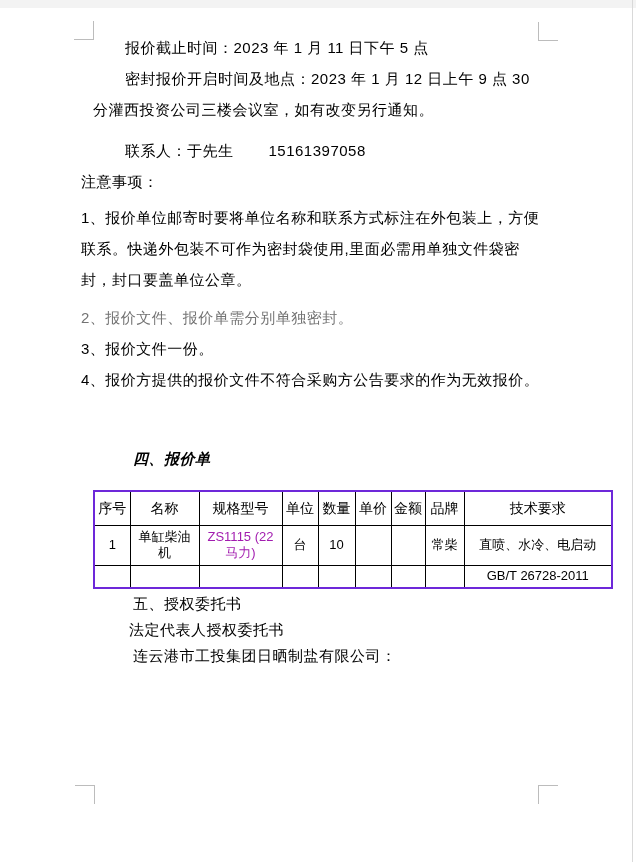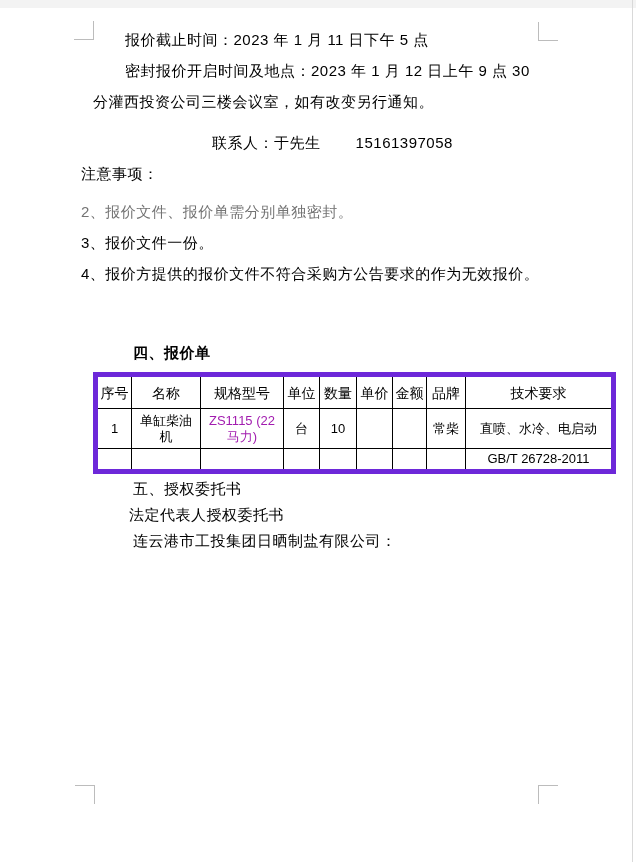--- a/index.html
+++ b/index.html
@@ -9,38 +9,38 @@
   }
   .top-strip{position:absolute;left:0;top:0;width:636px;height:8px;background:#f3f3f3;}
   .right-edge{position:absolute;left:632px;top:0;width:1px;height:862px;background:#d9d9d9;}
   
   .crop{position:absolute;width:19px;height:18px;}
   .crop-tl{left:74px;top:21px;border-right:1px solid #bcbcbc;border-bottom:1px solid #bcbcbc;}
   .crop-tr{left:538px;top:22px;border-left:1px solid #bcbcbc;border-bottom:1px solid #bcbcbc;}
   .crop-bl{left:75px;top:785px;border-right:1px solid #bcbcbc;border-top:1px solid #bcbcbc;}
   .crop-br{left:538px;top:785px;border-left:1px solid #bcbcbc;border-top:1px solid #bcbcbc;}
 
-  .content{position:absolute;left:93px;top:24px;width:447px;}
+  .content{position:absolute;left:93px;top:32px;width:447px;}
   .content p{margin:0;font-size:15px;line-height:31px;letter-spacing:0.5px;}
   .indent2{text-indent:32px;}
   .indent-title{text-indent:40px;}
   .outdent{margin-left:-12px !important;}
-  .mt10{margin-top:10px !important;text-align:center;}
+  .mt10{margin-top:10px !important;}
   .mt5{margin-top:5px !important;}
   .mt7{margin-top:7px !important;}
   .note5{line-height:24px !important;margin-top:-3px !important;}
-  .section-title{margin-top:48px !important;font-weight:bold;}
+  .section-title{margin-top:48px !important;font-weight:bold;font-style:italic;}
   .blue{color:#737373;}
   .red{color:#a21caf;}
   .phone-gap{display:inline-block;width:35px;}
 
   
   table.quote{
     border-collapse:collapse;table-layout:fixed;width:520px;
-    margin-top:4px;border:5px solid #6d28d9;
+    margin-top:16px;border:2px solid #6d28d9;
   }
   table.quote td{
     border:1px solid #000;text-align:center;vertical-align:middle;
     font-size:13px;line-height:16px;padding:1px 2px;overflow:hidden;
     word-break:break-all;
   }
   tr.hdr td{font-size:14px;}
   tr.hdr{height:34px;}
   tr.r1{height:40px;}
   tr.r2{height:23px;padding-left:48px;}
@@ -63,20 +63,21 @@
   <div class="crop crop-tr"></div>
   <div class="crop crop-bl"></div>
   <div class="crop crop-br"></div>
 
   <div class="content">
     <p class="indent2">报价截止时间：2023 年 1 月 11 日下午 5 点</p>
     <p class="indent2">密封报价开启时间及地点：2023 年 1 月 12 日上午 9 点 30 分灌西投资公司三楼会议室，如有改变另行通知。</p>
     <p class="indent2 mt10"><span>联系人：于先生</span><span class="phone-gap"></span><span>15161397058</span></p>
 
     <p class="outdent">注意事项：</p>
+    <p class="outdent mt5">1、报价单位邮寄时要将单位名称和联系方式标注在外包装上，方便联系。快递外包装不可作为密封袋使用,里面必需用单独文件袋密封，封口要盖单位公章。</p>
     <p class="outdent mt7 blue">2、报价文件、报价单需分别单独密封。</p>
     <p class="outdent">3、报价文件一份。</p>
     <p class="outdent">4、报价方提供的报价文件不符合采购方公告要求的作为无效报价。</p>
 
     <p class="indent-title section-title">四、报价单</p>
 
     <table class="quote">
       <colgroup>
         <col style="width:36px">
           <col style="width:69px">

